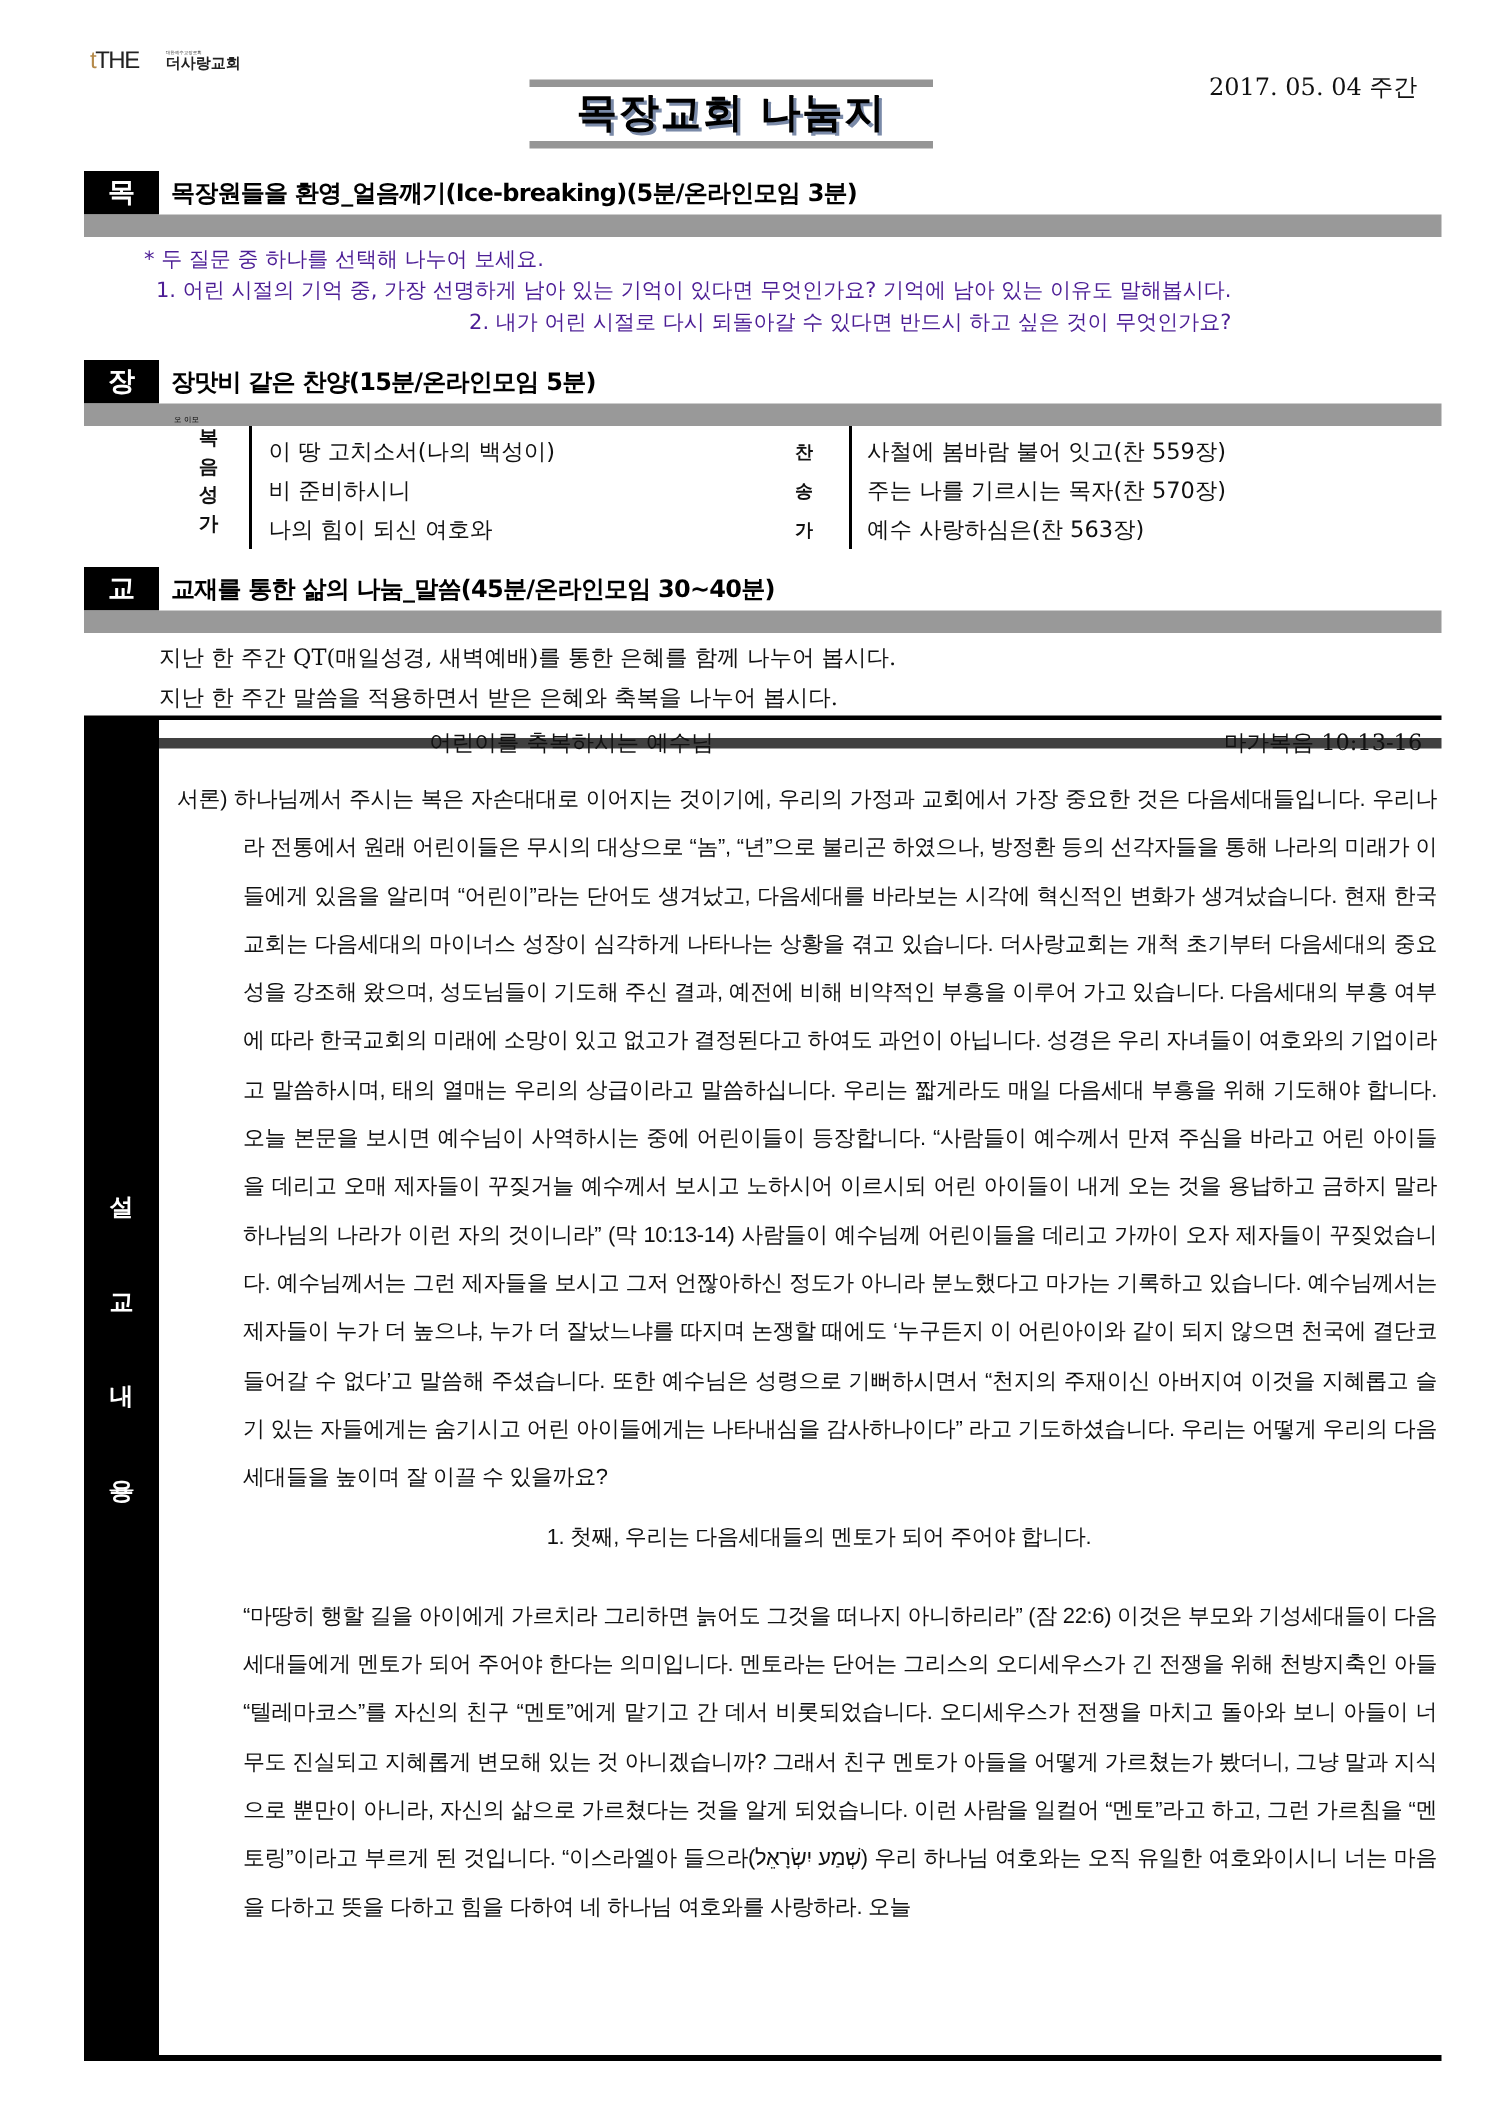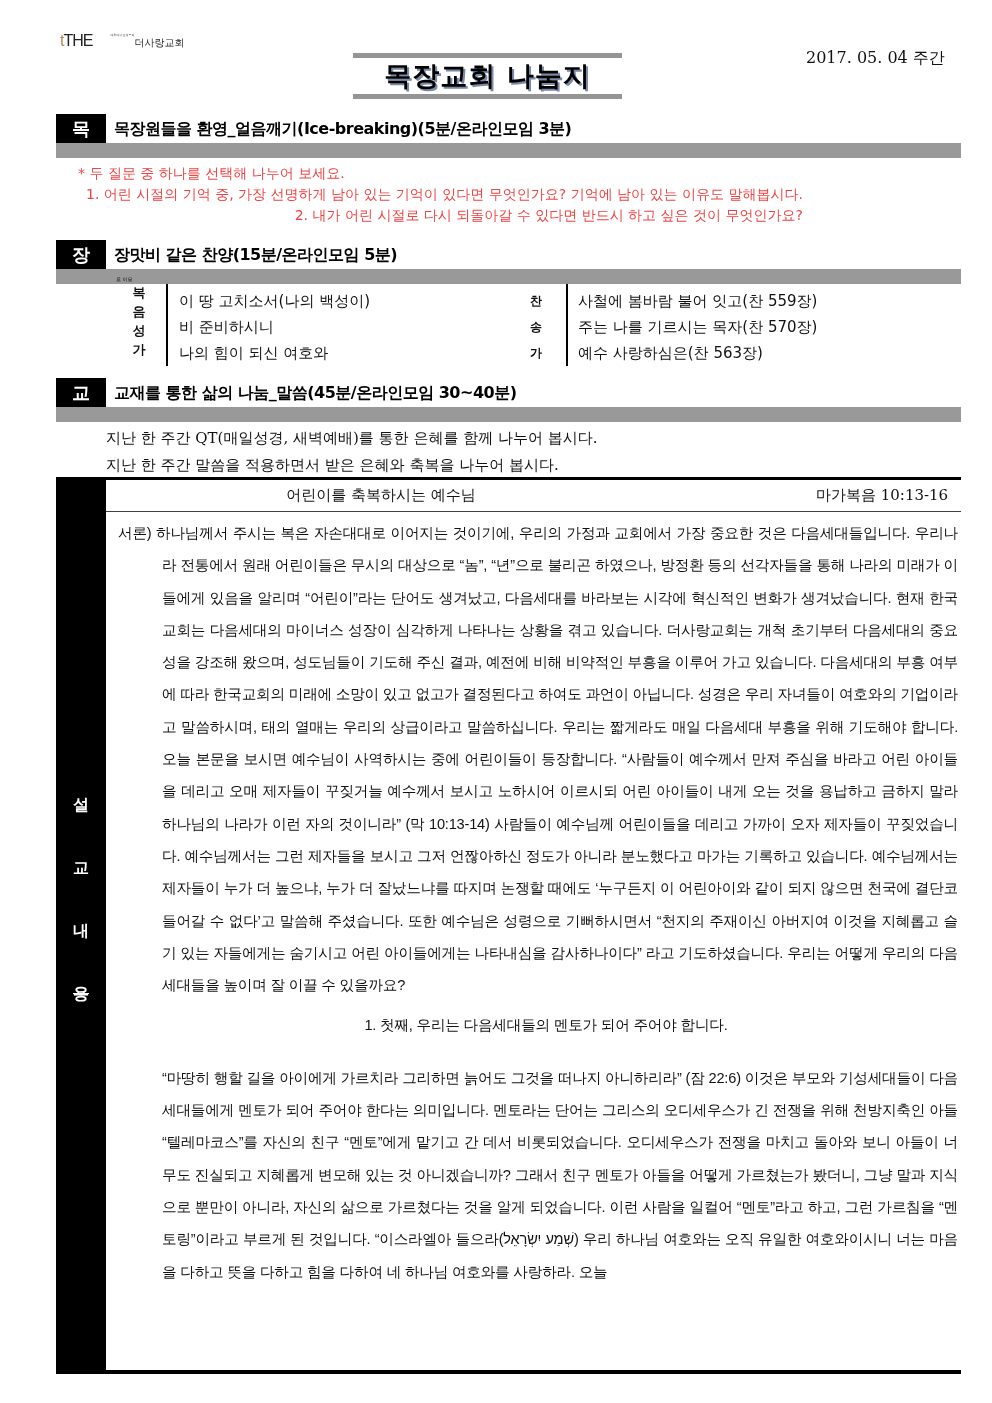--- a/index.html
+++ b/index.html
@@ -4,55 +4,55 @@
 <style>
   * { box-sizing: border-box; margin: 0; padding: 0; }
   html, body { width: 992px; height: 1403px; background: #ffffff; overflow: hidden; }
   body { position: relative; font-family: "DejaVu Sans", sans-serif; color: #111; }
 
   .logo { position: absolute; left: 60px; top: 34px; display: flex; align-items: flex-end; gap: 18px; }
   .logo-mark { font-family: "Liberation Sans", sans-serif; font-size: 16px; color: #222; letter-spacing: -1px; line-height: 14px; }
   .logo-mark .cross { color: #b58a4a; }
   .logo-text { display: flex; flex-direction: column; line-height: 1; }
   .logo-small { font-size: 3px; color: #444; height: 4px; }
-  .logo-name { font-size: 10px; font-weight: normal; color: #222; margin-left: 24px; }
+  .logo-name { font-size: 10px; font-weight: bold; color: #222; }
 
   .date { position: absolute; left: 806px; top: 48px; font-family: "DejaVu Serif", serif; font-size: 16px; color: #111; }
 
   .title-wrap { position: absolute; left: 353px; top: 53px; width: 269px; height: 44px; }
   .title-bar-top, .title-bar-bot { position: absolute; left: 0; width: 269px; height: 5px; background: #959595; }
   .title-bar-top { top: 0; }
   .title-bar-bot { top: 41px; }
   .title { position: absolute; top: 6px; left: 0; width: 269px; text-align: center; font-size: 27px; font-weight: bold; color: #000; letter-spacing: 1px; text-shadow: 2px 2px 0 #7a8aa8; line-height: 34px; }
 
   .section-head { position: absolute; left: 56px; width: 905px; height: 45px; }
   .section-head .badge { position: absolute; left: 0; top: 0; width: 50px; height: 29px; background: #000; color: #fff; font-weight: bold; font-size: 18px; text-align: center; line-height: 29px; }
   .section-head .stitle { position: absolute; left: 58px; top: 0; height: 29px; line-height: 29px; font-size: 16px; font-weight: bold; color: #000; white-space: nowrap; letter-spacing: -0.5px; }
   .section-head .gbar { position: absolute; left: 0; top: 29px; width: 905px; height: 15px; background: #999999; }
 
-  .q-area { position: absolute; left: 78px; top: 163px; font-size: 14px; line-height: 21px; color: #ef4444; }
+  .q-area { position: absolute; left: 96px; top: 163px; font-size: 14px; line-height: 21px; color: #4c1d95; }
   .q-area div { white-space: nowrap; }
   .q-area .num { padding-left: 8px; text-align: right; }
 
   .hymn-mini { position: absolute; left: 116px; top: 276px; font-size: 5px; color: #000; }
   .hymn-label-l { position: absolute; left: 128px; top: 283px; width: 22px; display: flex; flex-direction: column; align-items: center; font-size: 13px; font-weight: bold; line-height: 19px; }
   .hymn-vline-l { position: absolute; left: 166px; top: 284px; width: 2px; height: 82px; background: #000; }
   .hymn-list-l { position: absolute; left: 179px; top: 288px; font-size: 15px; line-height: 26px; white-space: nowrap; }
   .hymn-label-r { position: absolute; left: 525px; top: 288px; width: 22px; display: flex; flex-direction: column; align-items: center; font-size: 12px; font-weight: bold; line-height: 26px; }
   .hymn-vline-r { position: absolute; left: 566px; top: 284px; width: 2px; height: 82px; background: #000; }
   .hymn-list-r { position: absolute; left: 578px; top: 288px; font-size: 15px; line-height: 26px; white-space: nowrap; }
 
   .share-lines { position: absolute; left: 106px; top: 425px; font-family: "DejaVu Serif", serif; font-size: 15px; line-height: 27px; white-space: nowrap; color: #111; }
 
   .sermon-box { position: absolute; left: 56px; top: 477px; width: 905px; height: 897px; border-bottom: 4px solid #000; }
   .sermon-side { position: absolute; left: 0; top: 0; width: 50px; height: 897px; background: #000; }
   .sermon-side-labels { position: absolute; left: 0; top: 318px; width: 50px; display: flex; flex-direction: column; align-items: center; gap: 42px; color: #fff; font-weight: bold; font-size: 16px; }
   .sermon-side-labels span:last-child { text-decoration: line-through; }
   .sermon-top-line { position: absolute; left: 50px; top: 0; width: 855px; height: 3px; background: #000; }
-  .sermon-head-row { position: absolute; left: 50px; top: 3px; width: 855px; height: 32px; border-bottom: 1px solid #404040; }
+  .sermon-head-row { position: absolute; left: 50px; top: 3px; width: 855px; height: 19px; border-bottom: 7px solid #404040; }
   .sermon-title { position: absolute; left: 0; width: 550px; top: 6px; text-align: center; font-family: "DejaVu Serif", serif; font-size: 15px; white-space: nowrap; }
   .sermon-ref { position: absolute; left: 710px; top: 6px; font-family: "DejaVu Serif", serif; font-size: 15px; white-space: nowrap; }
 
   .sermon-body { position: absolute; left: 62px; top: 40px; width: 840px; font-family: "Liberation Sans", sans-serif; font-size: 14.6px; line-height: 32.3px; color: #111; letter-spacing: -0.2px; }
   .sermon-body .para { text-indent: -44px; padding-left: 44px; text-align: justify; }
   .sermon-body .point { margin-top: 8px; padding-left: 16px; text-align: center; }
   .sermon-body .para2 { margin-top: 20px; padding-left: 44px; text-align: justify; text-indent: 0; }
 </style>
 </head>
 <body>

